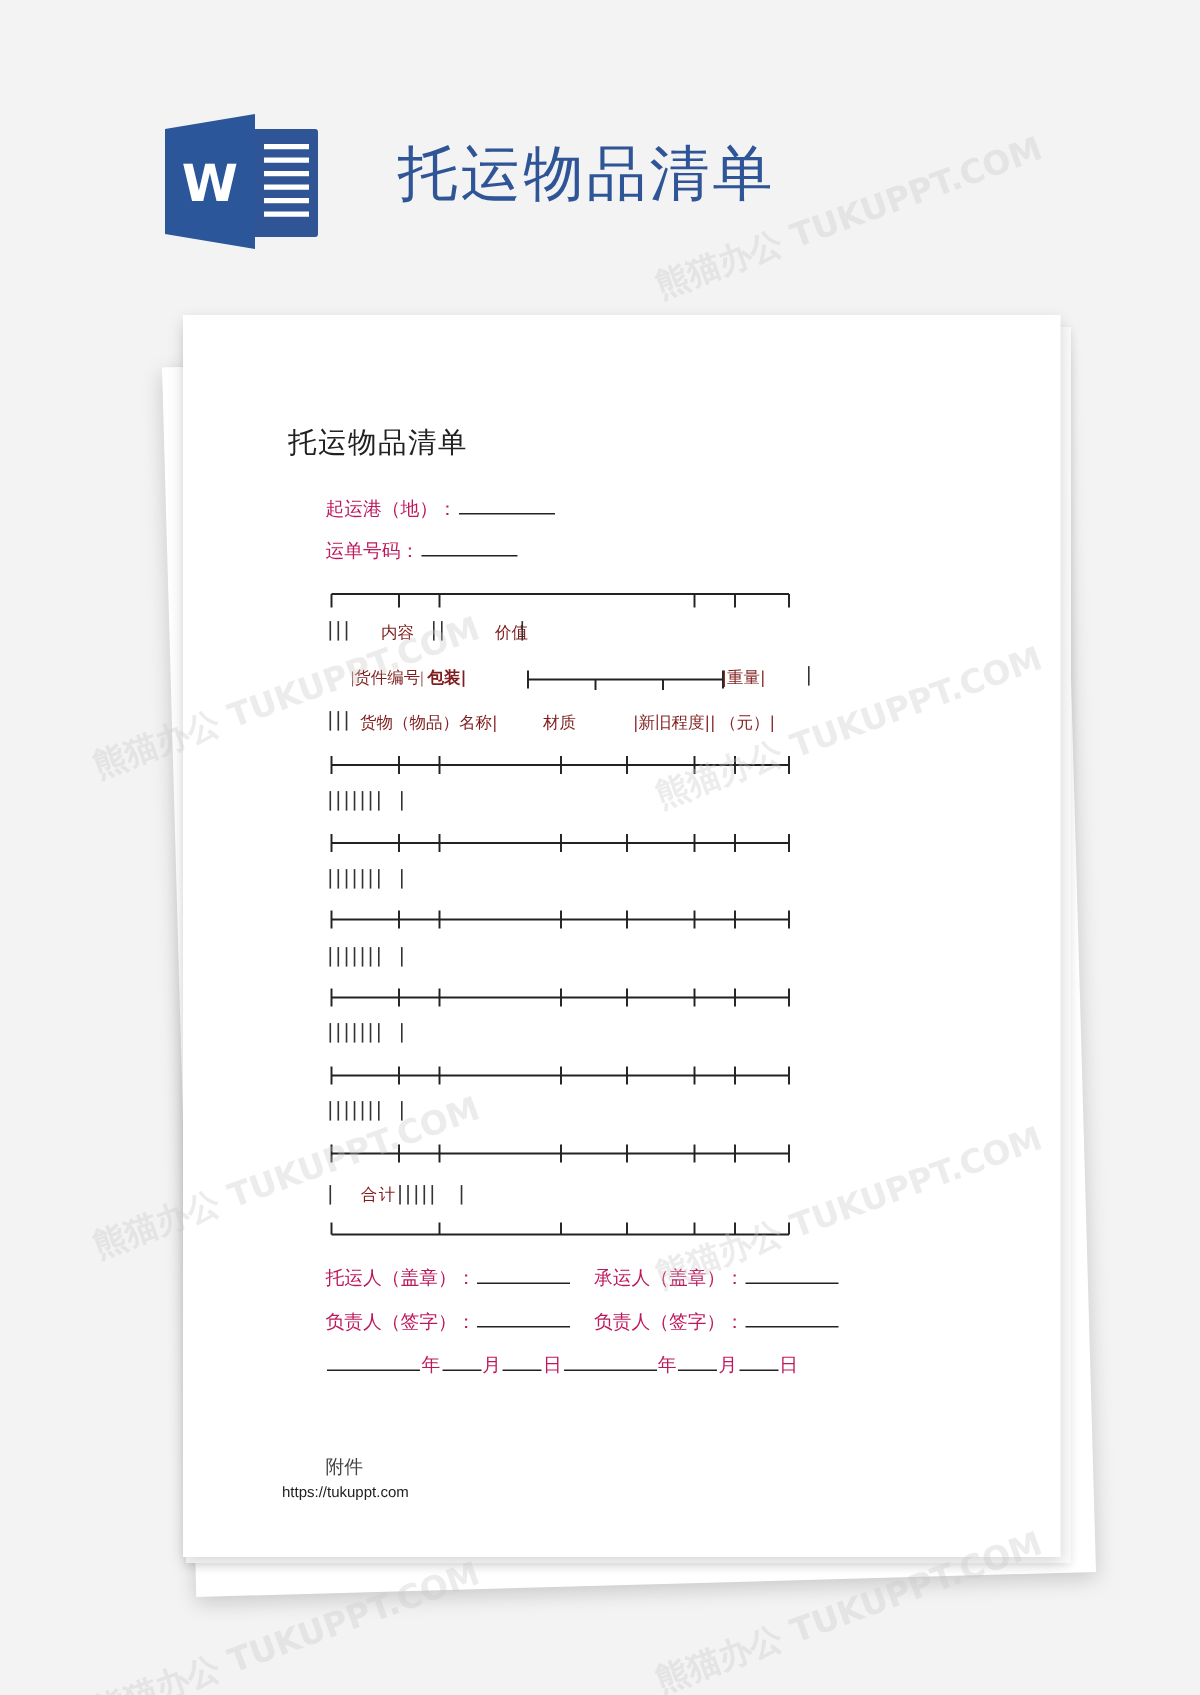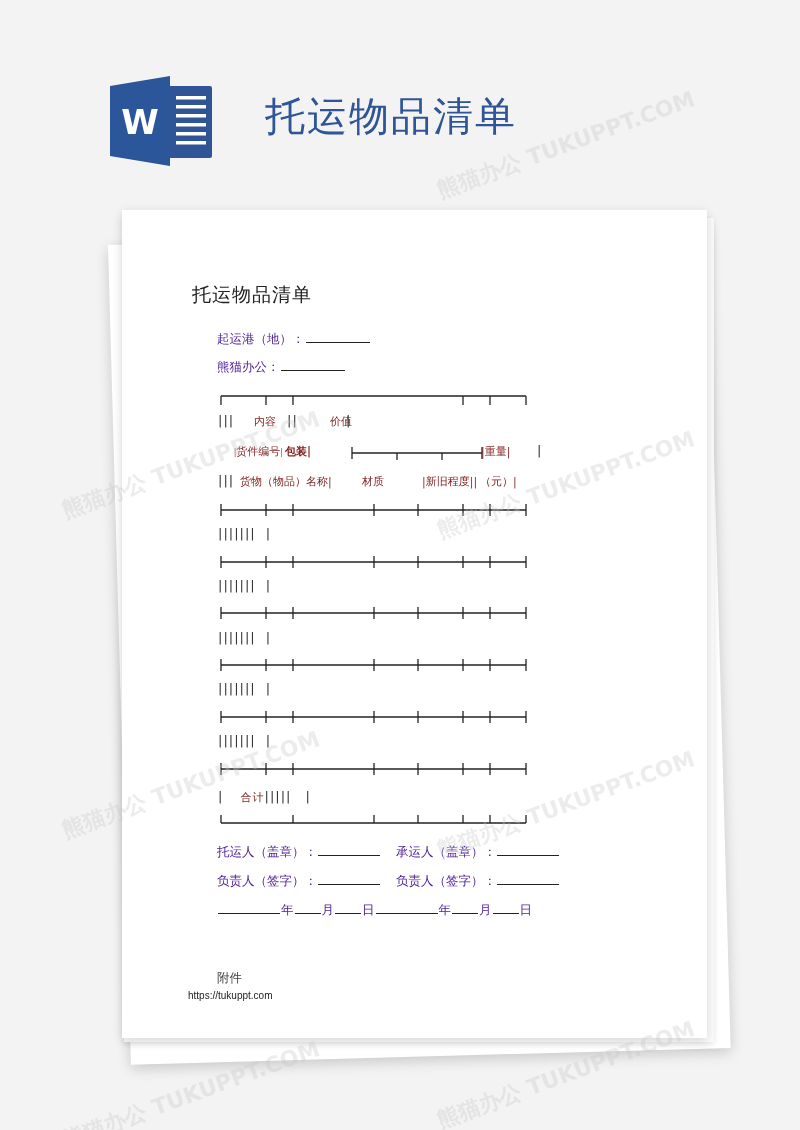--- a/index.html
+++ b/index.html
@@ -30,21 +30,21 @@
   }
   .page {
     position: absolute; left: 122px; top: 210px; width: 585px; height: 828px;
     background: #ffffff; box-shadow: 0 3px 10px rgba(0,0,0,0.15);
     color: #333;
   }
   .doc-title {
     position: absolute; left: 70px; top: 72px; font-size: 19px; color: #222;
     font-family: "DejaVu Sans", sans-serif; letter-spacing: 1px;
   }
-  .field { position: absolute; left: 95px; font-size: 12.5px; color: #4c1d95; white-space: nowrap; }
+  .field { position: absolute; left: 95px; font-size: 12.5px; color: #be185d; white-space: nowrap; }
   .blank { display: inline-block; border-bottom: 1.3px solid #222; vertical-align: baseline; height: 1px; margin: 0 1px; }
   .tbl { position: absolute; left: 0; top: 0; width: 585px; height: 828px; }
   .cell-text { position: absolute; font-size: 11px; color: #7f1d1d; white-space: nowrap; }
   .bars { position: absolute; font-size: 13px; color: #333; letter-spacing: 1px; white-space: nowrap; font-family: "DejaVu Sans", sans-serif; }
   .footer-url {
     position: absolute; left: 66px; top: 780px; font-size: 10px; color: #222;
     font-family: "Liberation Sans", sans-serif;
   }
   .annex { position: absolute; left: 95px; font-size: 12.5px; color: #444; white-space: nowrap; }
 </style>
@@ -71,21 +71,21 @@
 <div class="back-page"></div>
 <div class="back-page2"></div>
 
 <div class="page">
   <div class="doc-title">托运物品清单</div>
 
   <div class="field" style="top:121px;">
     <span>起运港（地）：</span><span class="blank" style="width:64px;"></span>
   </div>
   <div class="field" style="top:149px;">
-    <span>熊猫办公：</span><span class="blank" style="width:64px;"></span>
+    <span>运单号码：</span><span class="blank" style="width:64px;"></span>
   </div>
 
   <svg class="tbl" viewBox="0 0 585 828">
     <g stroke="#222" stroke-width="1.3" fill="none">
 
       <line x1="99" y1="186" x2="404" y2="186"></line>
       <line x1="99" y1="186" x2="99" y2="195"></line>
       <line x1="144" y1="186" x2="144" y2="195"></line>
       <line x1="171" y1="186" x2="171" y2="195"></line>
       <line x1="341" y1="186" x2="341" y2="195"></line>

